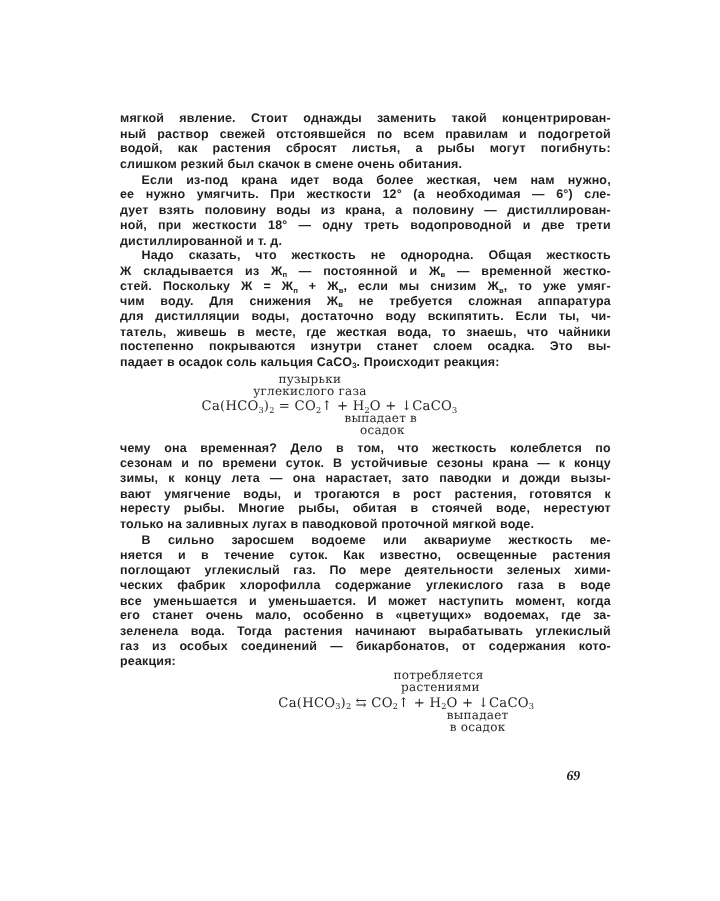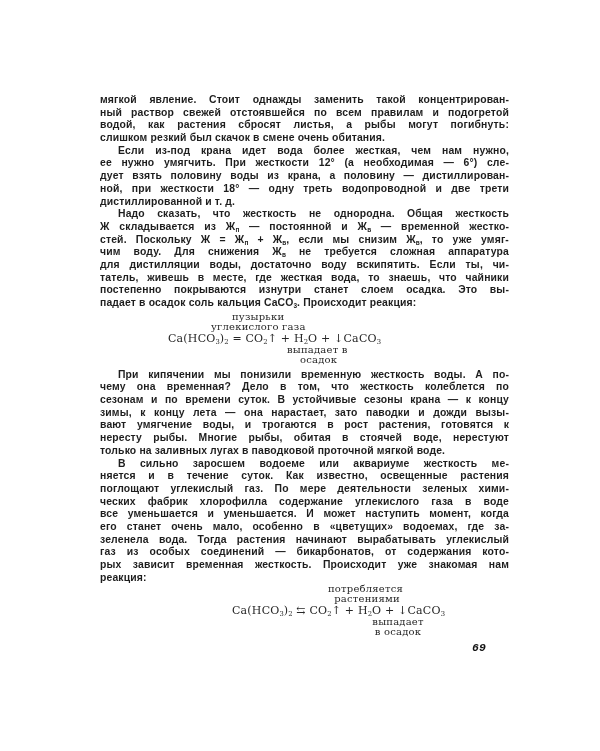--- a/index.html
+++ b/index.html
@@ -48,21 +48,21 @@
   .fb1 > :nth-child(2) { padding-left:43px; }
   .fb1 > :nth-child(4) { padding-left:119px; }
   .fb1 > :nth-child(5) { padding-left:132px; }
   .fb2 > :nth-child(1) { padding-left:54px; }
   .fb2 > :nth-child(2) { padding-left:57px; }
   .fb2 > :nth-child(4) { padding-left:119px; }
   .fb2 > :nth-child(5) { padding-left:119px; }
   #page-number {
     position:absolute;
     left:472px; top:641px;
-    font-family:Liberation Mono, monospace;
+    font-family:Liberation Serif, serif;
     font-weight:700;
     font-style:italic;
     font-size:11.5px;
     color:#151515;
   }
 </style>
 </head>
 <body>
 
 <div id="book-page">
@@ -84,36 +84,34 @@
       <div class="text-line">татель, живешь в месте, где жесткая вода, то знаешь, что чайники</div>
       <div class="text-line">постепенно покрываются изнутри станет слоем осадка. Это вы-</div>
       <div class="text-line final-line">падает в осадок соль кальция CaCO<sub>3</sub>. Происходит реакция:</div>
       <div class="formula fb1">
         <div class="flabel">пузырьки</div>
         <div class="flabel">углекислого  газа</div>
         <div class="fline">Ca(HCO<sub>3</sub>)<sub>2</sub> = CO<sub>2</sub>↑ + H<sub>2</sub>O + ↓CaCO<sub>3</sub></div>
         <div class="flabel">выпадает в</div>
         <div class="flabel">осадок</div>
       </div>
-      <div class="text-line indent-line">При кипячении мы понизили временную жесткость воды. А по-</div>
       <div class="text-line">чему она временная? Дело в том, что жесткость колеблется по</div>
       <div class="text-line">сезонам и по времени суток. В устойчивые сезоны крана — к концу</div>
       <div class="text-line">зимы, к концу лета — она нарастает, зато паводки и дожди вызы-</div>
       <div class="text-line">вают умягчение воды, и трогаются в рост растения, готовятся к</div>
       <div class="text-line">нересту рыбы. Многие рыбы, обитая в стоячей воде, нерестуют</div>
       <div class="text-line final-line">только на заливных лугах в паводковой проточной мягкой воде.</div>
       <div class="text-line indent-line">В сильно заросшем водоеме или аквариуме жесткость ме-</div>
       <div class="text-line">няется и в течение суток. Как известно, освещенные растения</div>
       <div class="text-line">поглощают углекислый газ. По мере деятельности зеленых хими-</div>
       <div class="text-line">ческих фабрик хлорофилла содержание углекислого газа в воде</div>
       <div class="text-line">все уменьшается и уменьшается. И может наступить момент, когда</div>
       <div class="text-line">его станет очень мало, особенно в «цветущих» водоемах, где за-</div>
       <div class="text-line">зеленела вода. Тогда растения начинают вырабатывать углекислый</div>
       <div class="text-line">газ из особых соединений — бикарбонатов, от содержания кото-</div>
-      <div class="text-line">рых зависит временная жесткость. Происходит уже знакомая нам</div>
       <div class="text-line final-line">реакция:</div>
       <div class="formula fb2">
         <div class="flabel">потребляется</div>
         <div class="flabel">растениями</div>
         <div class="fline">Ca(HCO<sub>3</sub>)<sub>2</sub> ⇆ CO<sub>2</sub>↑ + H<sub>2</sub>O + ↓CaCO<sub>3</sub></div>
         <div class="flabel">выпадает</div>
         <div class="flabel">в осадок</div>
       </div>
     </div>
   <div id="page-number">69</div>

